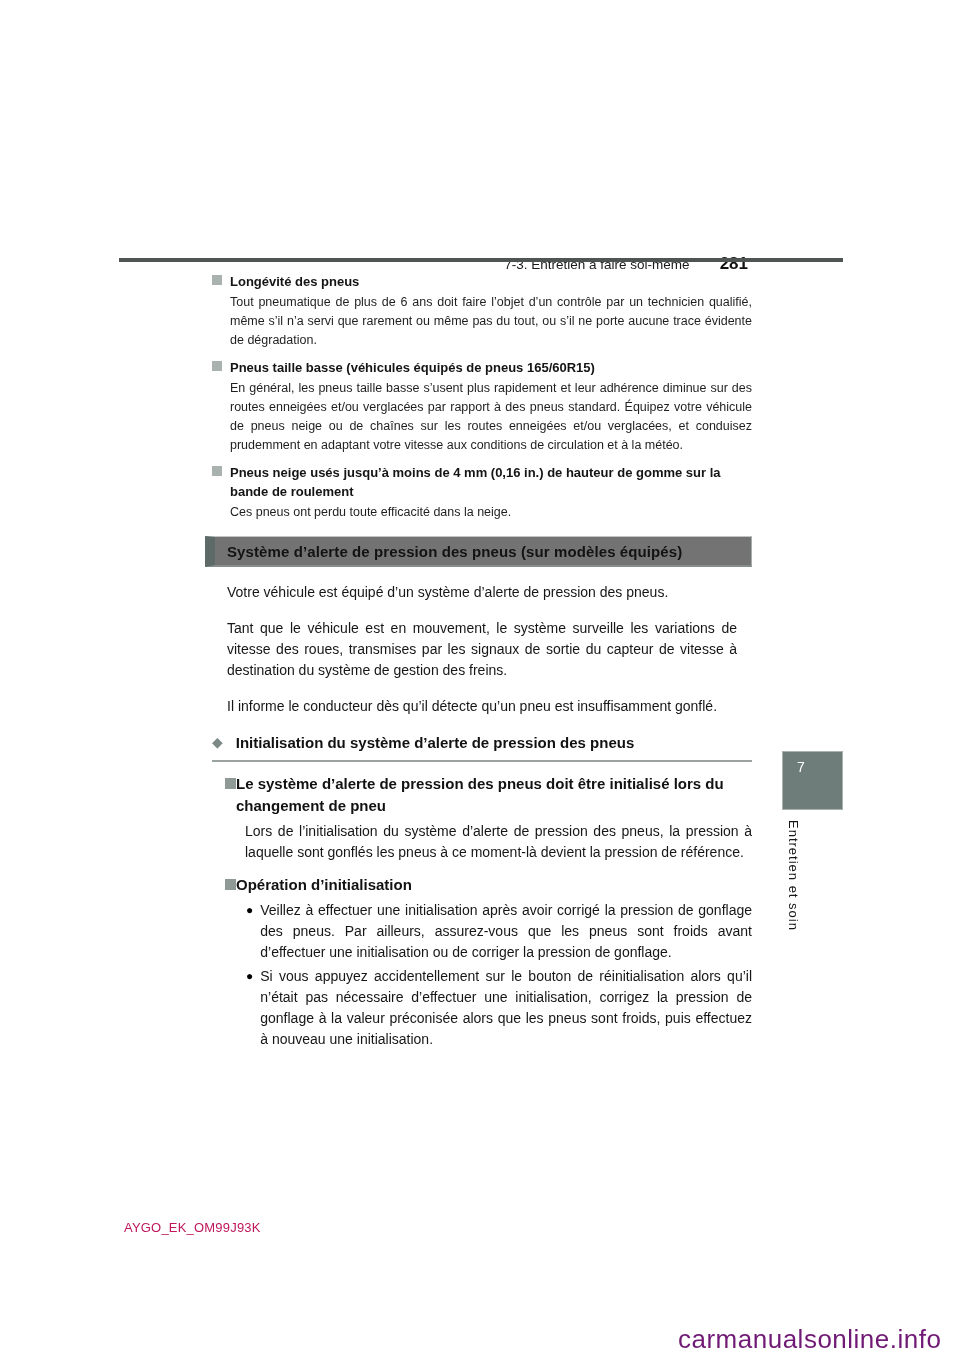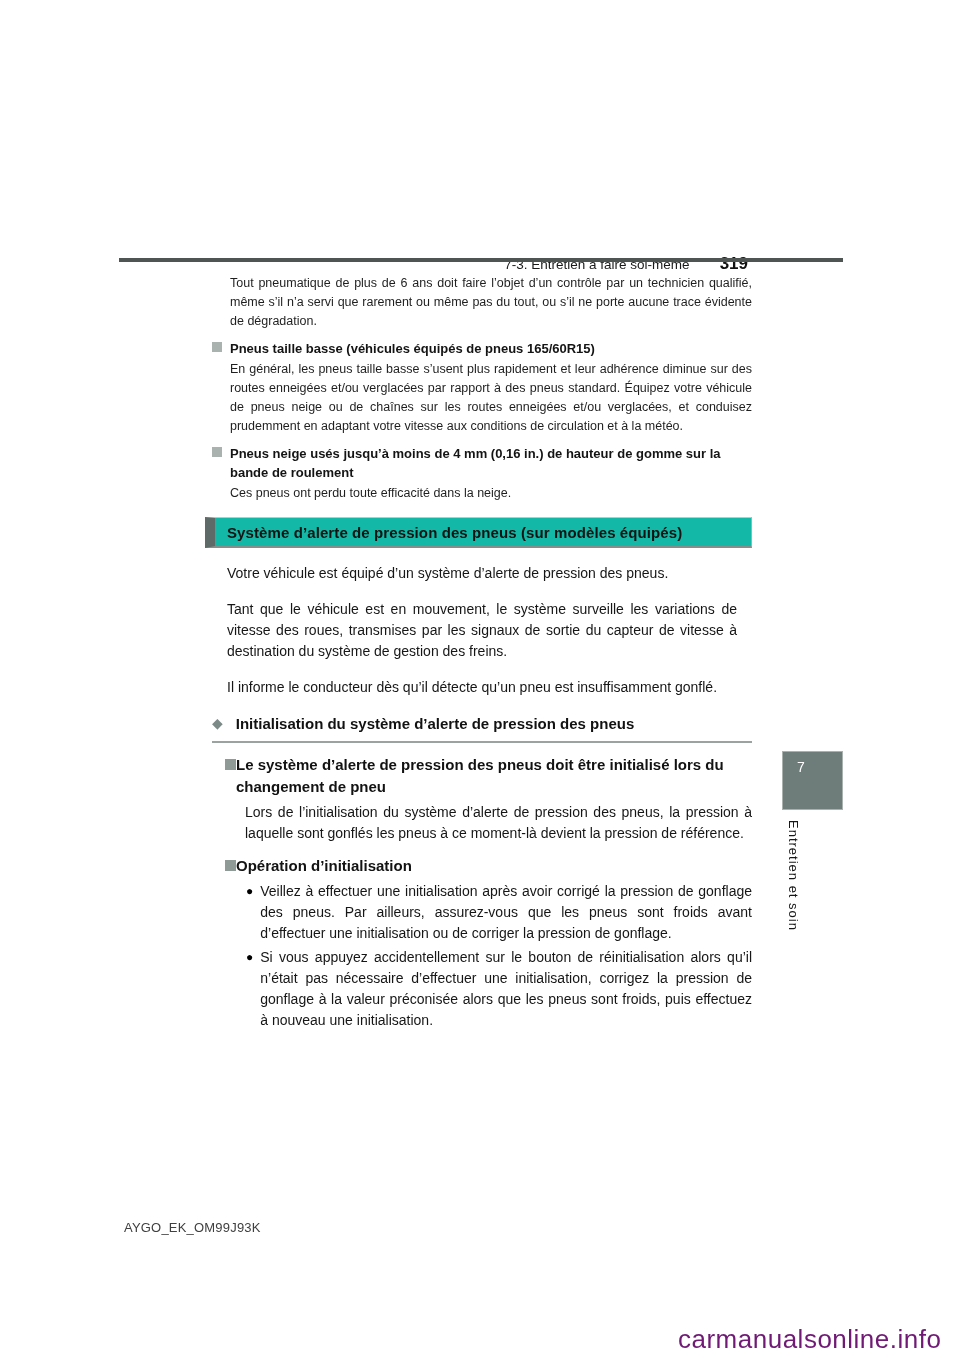--- a/index.html
+++ b/index.html
@@ -33,21 +33,21 @@
     flex:0 0 auto;width:10px;height:10px;background:#a9b2af;margin-top:3px;
   }
   .note-title{font-size:13px;font-weight:bold;line-height:19px;color:#141414;}
   .note-body{
     margin-left:18px;margin-top:2px;
     font-size:12.5px;line-height:19px;text-align:justify;color:#1f1f1f;
   }
   
   .banner{
     margin-left:-7px;margin-top:14px;
-    background:#14b8a6;
+    background:#737373;
     border-left:10px solid #5d6a68;
     border-top:1px solid #c3c6c2;
     border-right:1px solid #a8aeaa;
     border-bottom:2px solid #868e8b;
     height:28px;display:flex;align-items:center;
   }
   .banner-title{
     font-size:15px;font-weight:bold;color:#131313;padding-left:12px;
     letter-spacing:.1px;
   }
@@ -83,40 +83,44 @@
   .chapter-number{
     color:#ffffff;font-size:14px;padding:7px 0 0 14px;display:block;
   }
   .chapter-label{
     position:absolute;left:786px;top:820px;
     writing-mode:vertical-rl;
     font-size:13px;color:#161616;letter-spacing:1px;white-space:nowrap;
   }
   
   .footer-code{
-    position:absolute;left:124px;top:1220px;font-size:13px;color:#404040;
+    position:absolute;left:124px;top:1220px;font-size:13px;color:#be185d;
     letter-spacing:.2px;
   }
   .watermark{
     position:absolute;left:678px;top:1324px;
     font-size:26px;color:#701a75;letter-spacing:.5px;
   }
 </style>
 </head>
 <body>
 
 <div class="header-row">
   <span class="header-title">7-3. Entretien à faire soi-même</span>
-  <span class="header-pagenum">319</span>
+  <span class="header-pagenum">281</span>
 </div>
 <div class="header-rule"></div>
 
 <div class="content">
 
   <div class="note">
+    <div class="note-head">
+      <span class="sq"></span>
+      <span class="note-title">Longévité des pneus</span>
+    </div>
     <div class="note-body">Tout pneumatique de plus de 6 ans doit faire l’objet d’un contrôle par un technicien qualifié, même s’il n’a servi que rarement ou même pas du tout, ou s’il ne porte aucune trace évidente de dégradation.</div>
   </div>
 
   <div class="note">
     <div class="note-head">
       <span class="sq"></span>
       <span class="note-title">Pneus taille basse (véhicules équipés de pneus 165/60R15)</span>
     </div>
     <div class="note-body">En général, les pneus taille basse s’usent plus rapidement et leur adhérence diminue sur des routes enneigées et/ou verglacées par rapport à des pneus standard. Équipez votre véhicule de pneus neige ou de chaînes sur les routes enneigées et/ou verglacées, et conduisez prudemment en adaptant votre vitesse aux conditions de circulation et à la météo.</div>
   </div>

